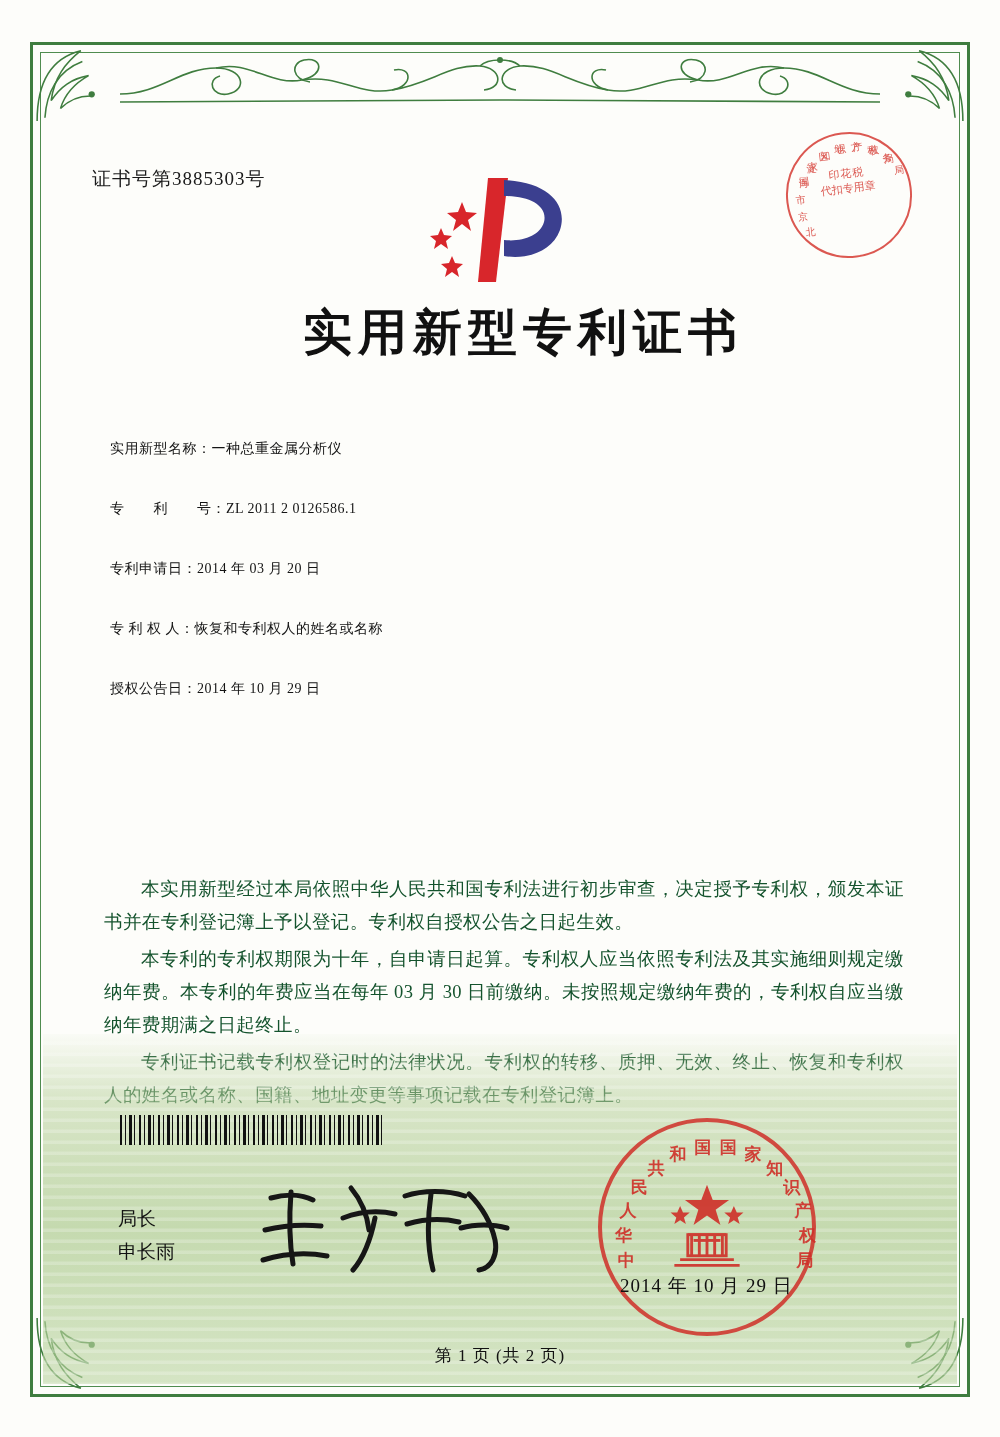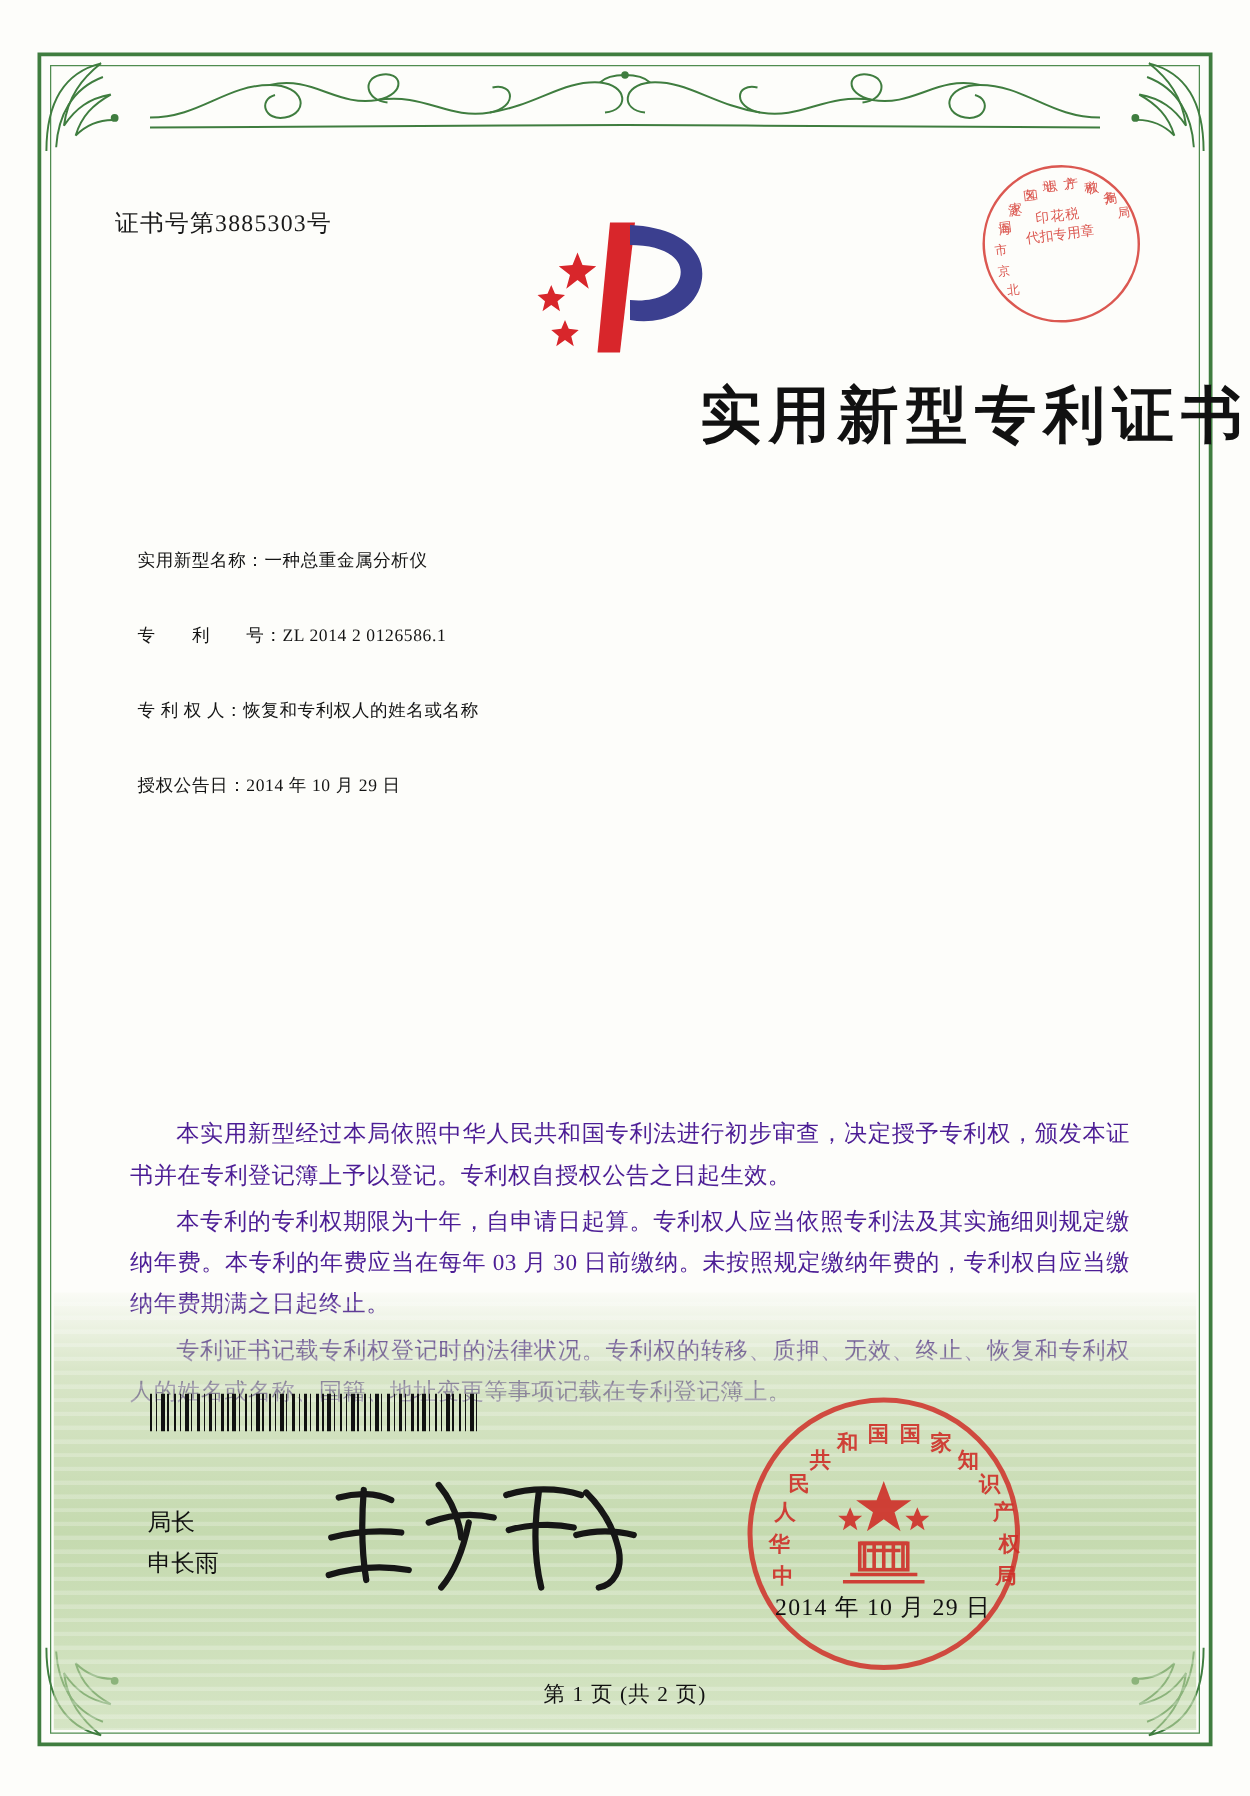--- a/index.html
+++ b/index.html
@@ -117,21 +117,21 @@
     text-align: center;
     font-size: 11px;
     line-height: 15px;
     letter-spacing: 1px;
   }
   .seal-stamp .mid .l2 { letter-spacing: 0; }
 
   .title {
     position: absolute;
     left: 0; right: 0; top: 300px;
-    text-align: right;
+    text-align: center;
     font-size: 49px;
     font-weight: bold;
     letter-spacing: 6px;
     color: #111;
     font-family: "DejaVu Serif", "Liberation Serif", serif;
     margin-left: 46px;
   }
 
   
   .fields {
@@ -144,25 +144,25 @@
     color: #141414;
     margin-bottom: 42px;
     letter-spacing: .5px;
   }
   .field .lbl { }
   .field .val { }
 
   
   .body-text {
     position: absolute;
-    left: 104px; top: 892px;
+    left: 104px; top: 873px;
     width: 800px;
     font-size: 18.5px;
     line-height: 33px;
-    color: #4c1d95;
+    color: #14532d;
     letter-spacing: .4px;
   }
   .body-text p {
     margin: 0 0 4px 0;
     text-indent: 2em;
     text-align: justify;
   }
 
   
   .barcode {
@@ -333,21 +333,24 @@
     </div>
   </div>
 
   <div class="title">实用新型专利证书</div>
 
   <div class="fields">
     <div class="field">
       <span class="lbl">实用新型名称：</span><span class="val">一种总重金属分析仪</span>
     </div>
     <div class="field">
-      <span class="lbl">专　　利　　号：</span><span class="val">ZL 2014 2 0126586.1</span>
+      <span class="lbl">专　　利　　号：</span><span class="val">ZL 2011 2 0126586.1</span>
+    </div>
+    <div class="field">
+      <span class="lbl">专利申请日：</span><span class="val">2014 年 03 月 20 日</span>
     </div>
     <div class="field">
       <span class="lbl">专 利 权 人：</span><span class="val">恢复和专利权人的姓名或名称</span>
     </div>
     <div class="field">
       <span class="lbl">授权公告日：</span><span class="val">2014 年 10 月 29 日</span>
     </div>
   </div>
 
   <div class="body-text">

